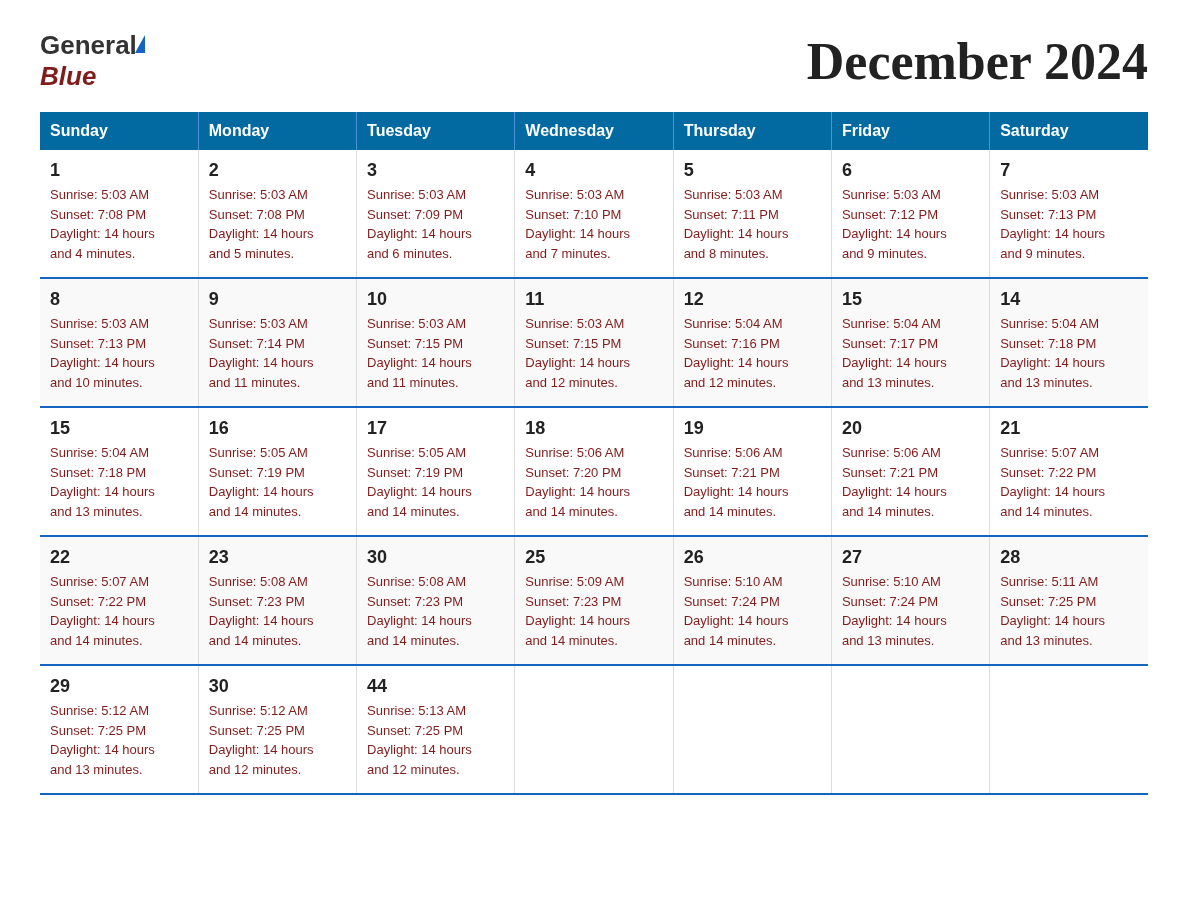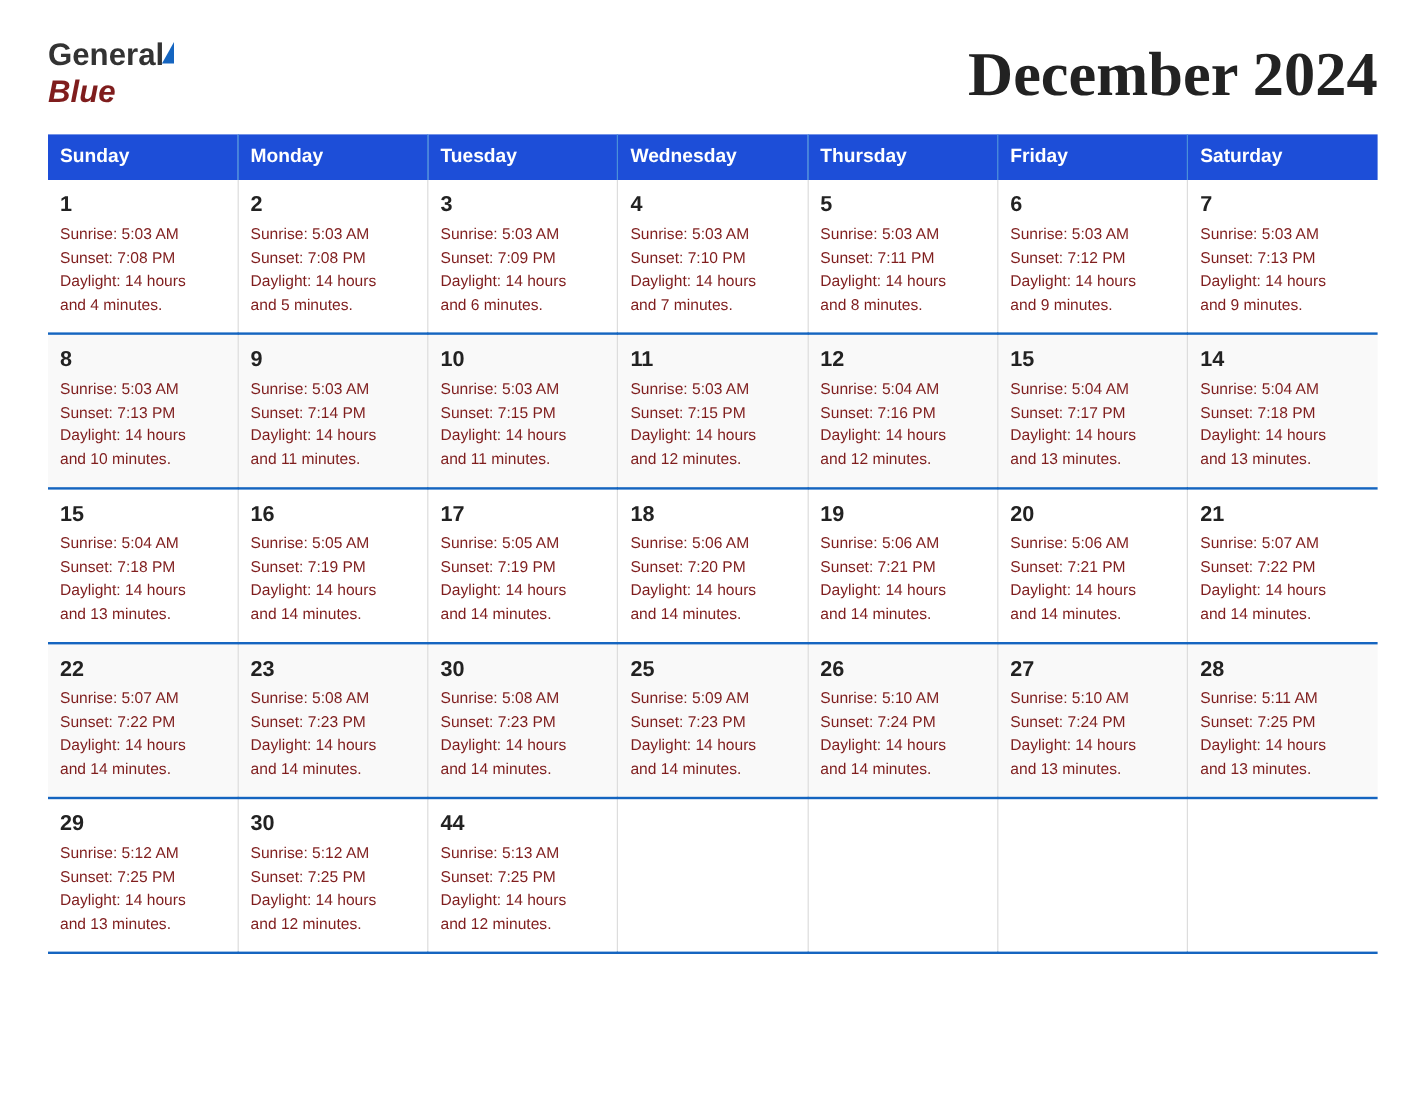--- a/index.html
+++ b/index.html
@@ -6,21 +6,21 @@
     body {
       font-family: Arial, sans-serif;
       background: #fff;
       padding: 30px 40px;
       width: 1188px;
       min-height: 918px;
     }
     .header {
       display: flex;
       justify-content: space-between;
-      align-items: flex-end;
+      align-items: center;
       margin-bottom: 20px;
     }
     .logo {
       display: flex;
       flex-direction: column;
       align-items: flex-start;
     }
     .logo-text {
       display: flex;
       align-items: center;
@@ -56,21 +56,21 @@
     }
     .location {
       font-size: 20px;
       color: #444;
     }
     table {
       width: 100%;
       border-collapse: collapse;
     }
     thead tr {
-      background-color: #1d4ed8;
+      background-color: #0369a1;
     }
     thead th {
       color: white;
       padding: 10px 10px;
       text-align: left;
       font-size: 16px;
       font-weight: 600;
       border-right: 1px solid #4a90d9;
     }
     thead th:last-child {

